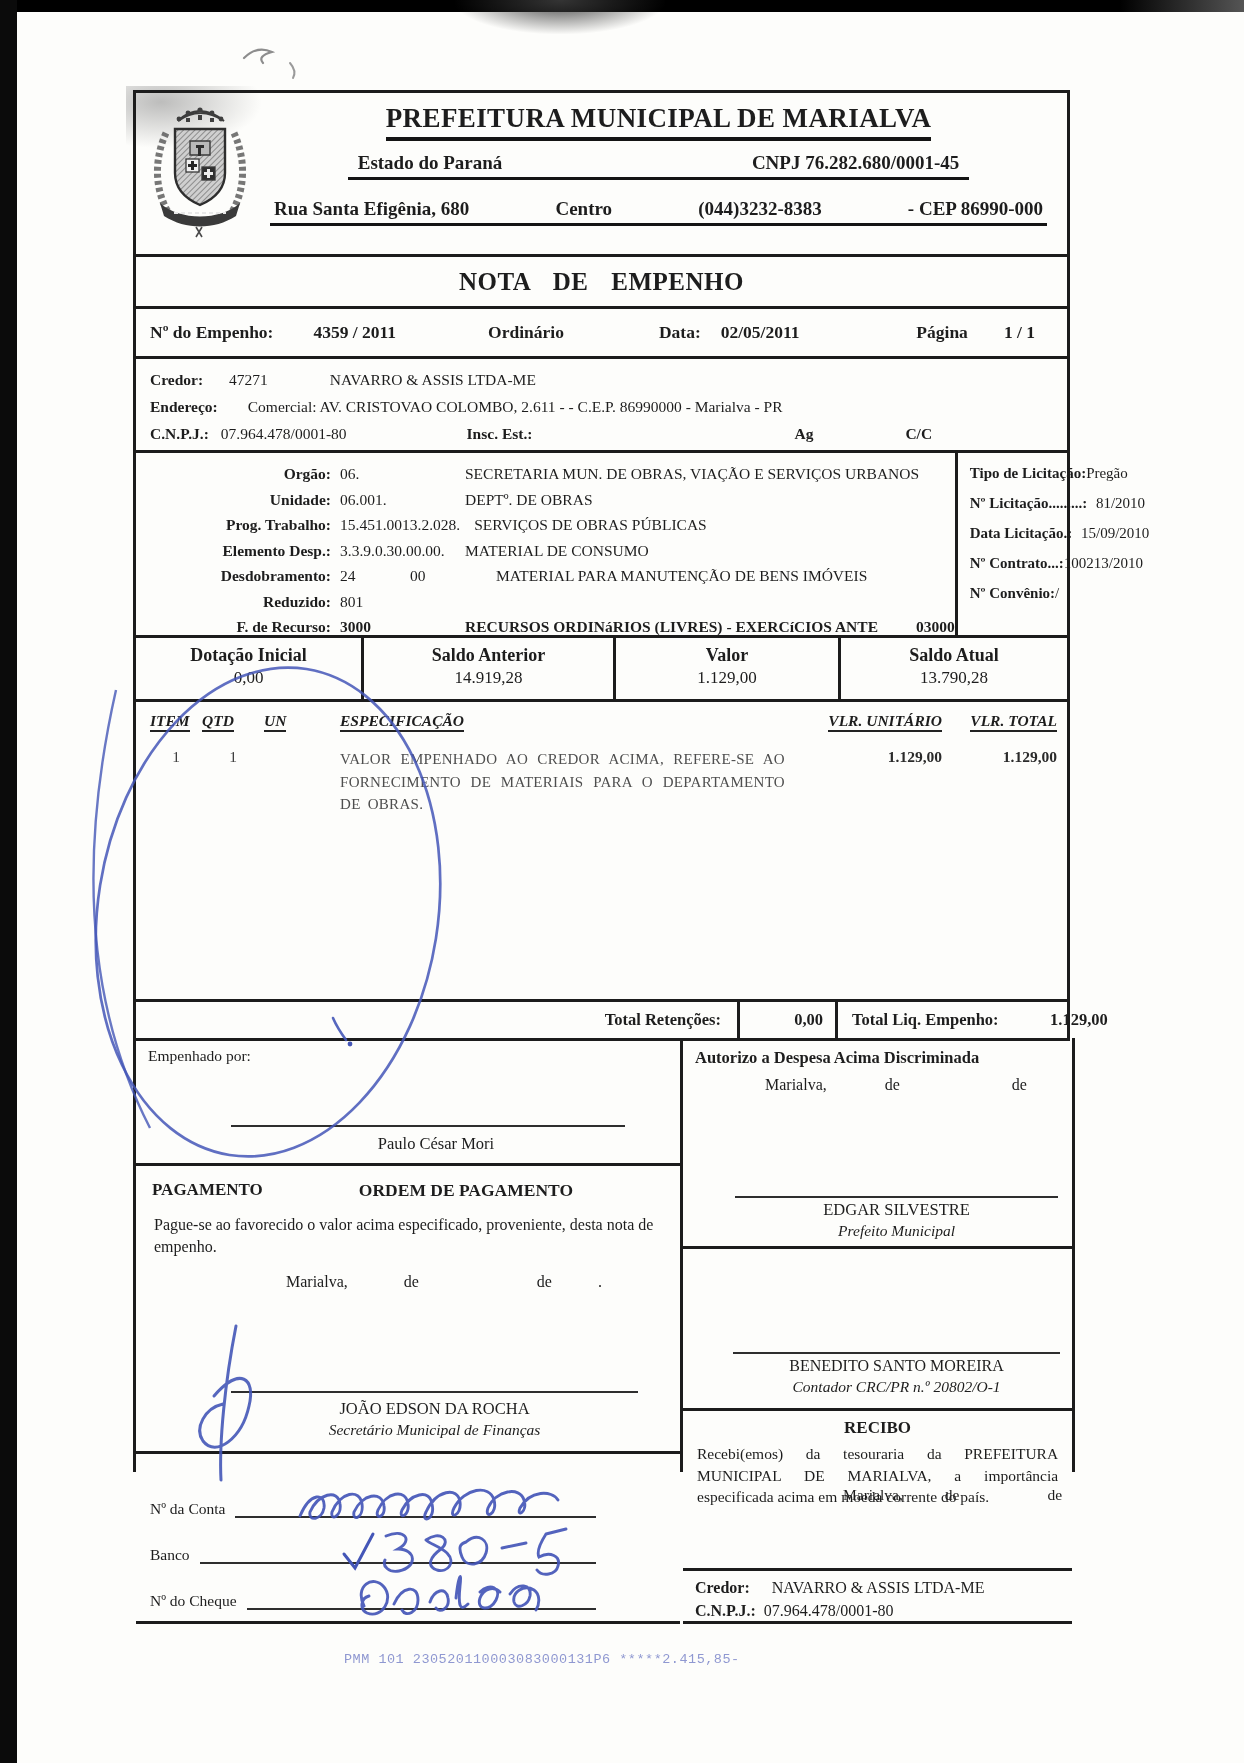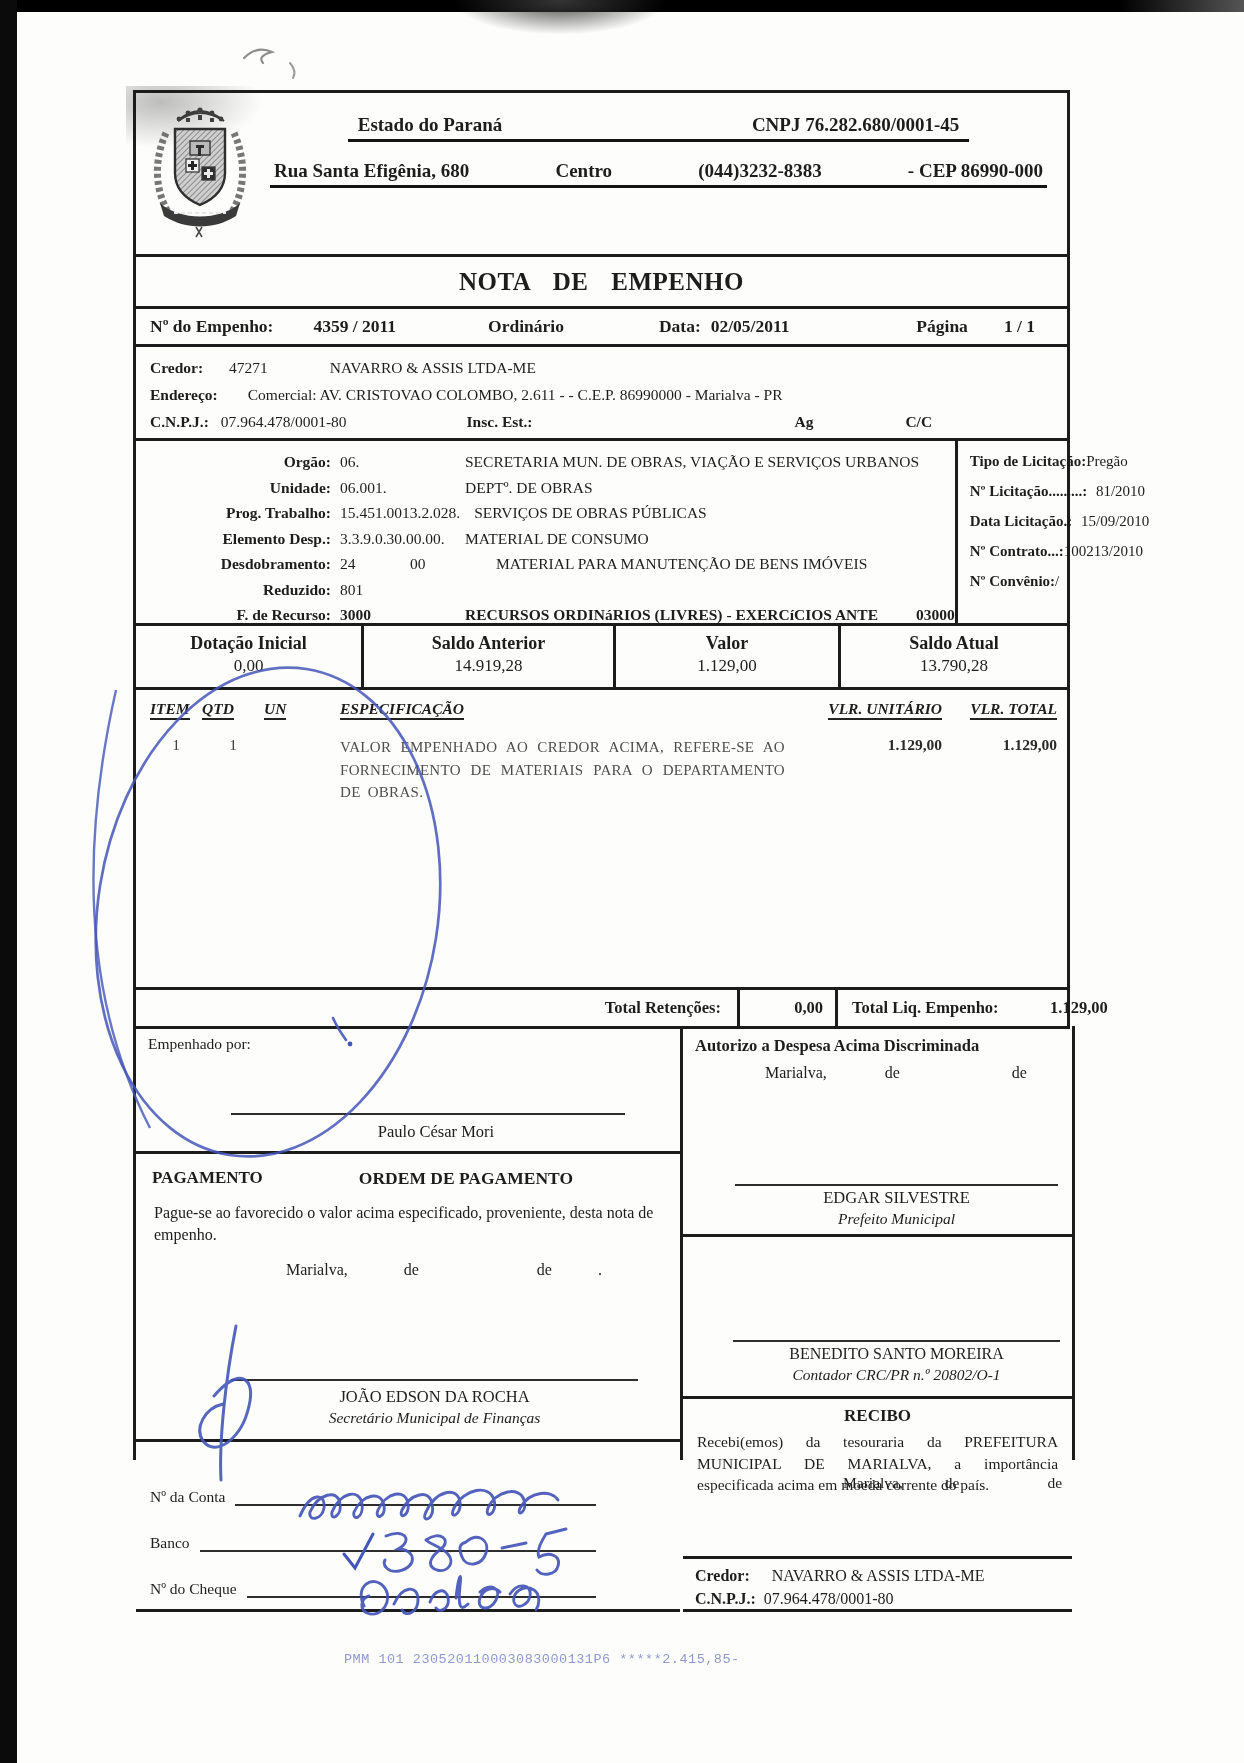--- a/index.html
+++ b/index.html
@@ -30,23 +30,23 @@
   .h-line2 { margin:11px auto 0; width:80%; display:flex; justify-content:space-between;
              font-weight:700; font-size:19px; border-bottom:3px solid #141414; padding:0 10px 3px 10px; }
   .h-line3 { margin:18px 0 0; display:flex; justify-content:space-between; font-weight:700;
              font-size:19px; border-bottom:3px solid #141414; padding:0 4px 3px 4px; }
 
   
   .sec-title { height:55px; display:flex; align-items:center; justify-content:center; }
   .doc-title { font-size:25px; font-weight:700; word-spacing:16px; letter-spacing:.5px; }
 
   
-  .sec-meta { height:41px; display:flex; align-items:center; font-weight:700; font-size:17.5px; padding:0 14px; }
+  .sec-meta { height:53px; display:flex; align-items:center; font-weight:700; font-size:17.5px; padding:0 14px; }
   .m-num { margin-left:40px; } .m-type { margin-left:92px; }
-  .m-datewrap { margin-left:95px; display:flex; gap:10px; }
+  .m-datewrap { margin-left:95px; display:flex; gap:20px; }
   .m-pagewrap { margin-left:auto; display:flex; gap:36px; margin-right:18px; }
 
   
   .sec-creditor { height:97px; padding:7px 14px; font-size:15.5px; }
   .cr-row { display:flex; line-height:27px; white-space:nowrap; }
   .lbl { font-weight:700; }
 
   
   .sec-budget { height:188px; display:flex; }
   .budget-left { flex:1; padding:8px 0 0 8px; font-size:15.5px; }
@@ -172,20 +172,21 @@
           <path d="M45,62 h3 v3 h3 v3 h-3 v3 h-3 v-3 h-3 v-3 h3 Z" fill="#242424"></path>
           <rect x="56" y="68" width="13" height="13" fill="#2f2f2f" stroke="#3a3a3a" stroke-width="1.3"></rect>
           <path d="M61,70 h3 v3 h3 v3 h-3 v3 h-3 v-3 h-3 v-3 h3 Z" fill="#ececec"></path>
 
           <path d="M14,104 C34,122 74,122 94,104 L90,117 C68,131 40,131 18,117 Z" fill="#3a3a3a"></path>
           <line x1="28" y1="114" x2="80" y2="114" stroke="#e8e8e8" stroke-width="2" stroke-dasharray="4 3"></line>
           <path d="M50,128 l6,10 M56,128 l-6,10" stroke="#4a4a4a" stroke-width="1.6"></path>
         </svg>
       </div>
       <div class="header-right">
+        <div><span class="h-title">PREFEITURA MUNICIPAL DE MARIALVA</span></div>
         <div class="h-line2">
           <span>Estado do Paraná</span>
           <span>CNPJ 76.282.680/0001-45</span>
         </div>
         <div class="h-line3">
           <span>Rua Santa Efigênia, 680</span>
           <span>Centro</span>
           <span>(044)3232-8383</span>
           <span>-  CEP 86990-000</span>
         </div>

